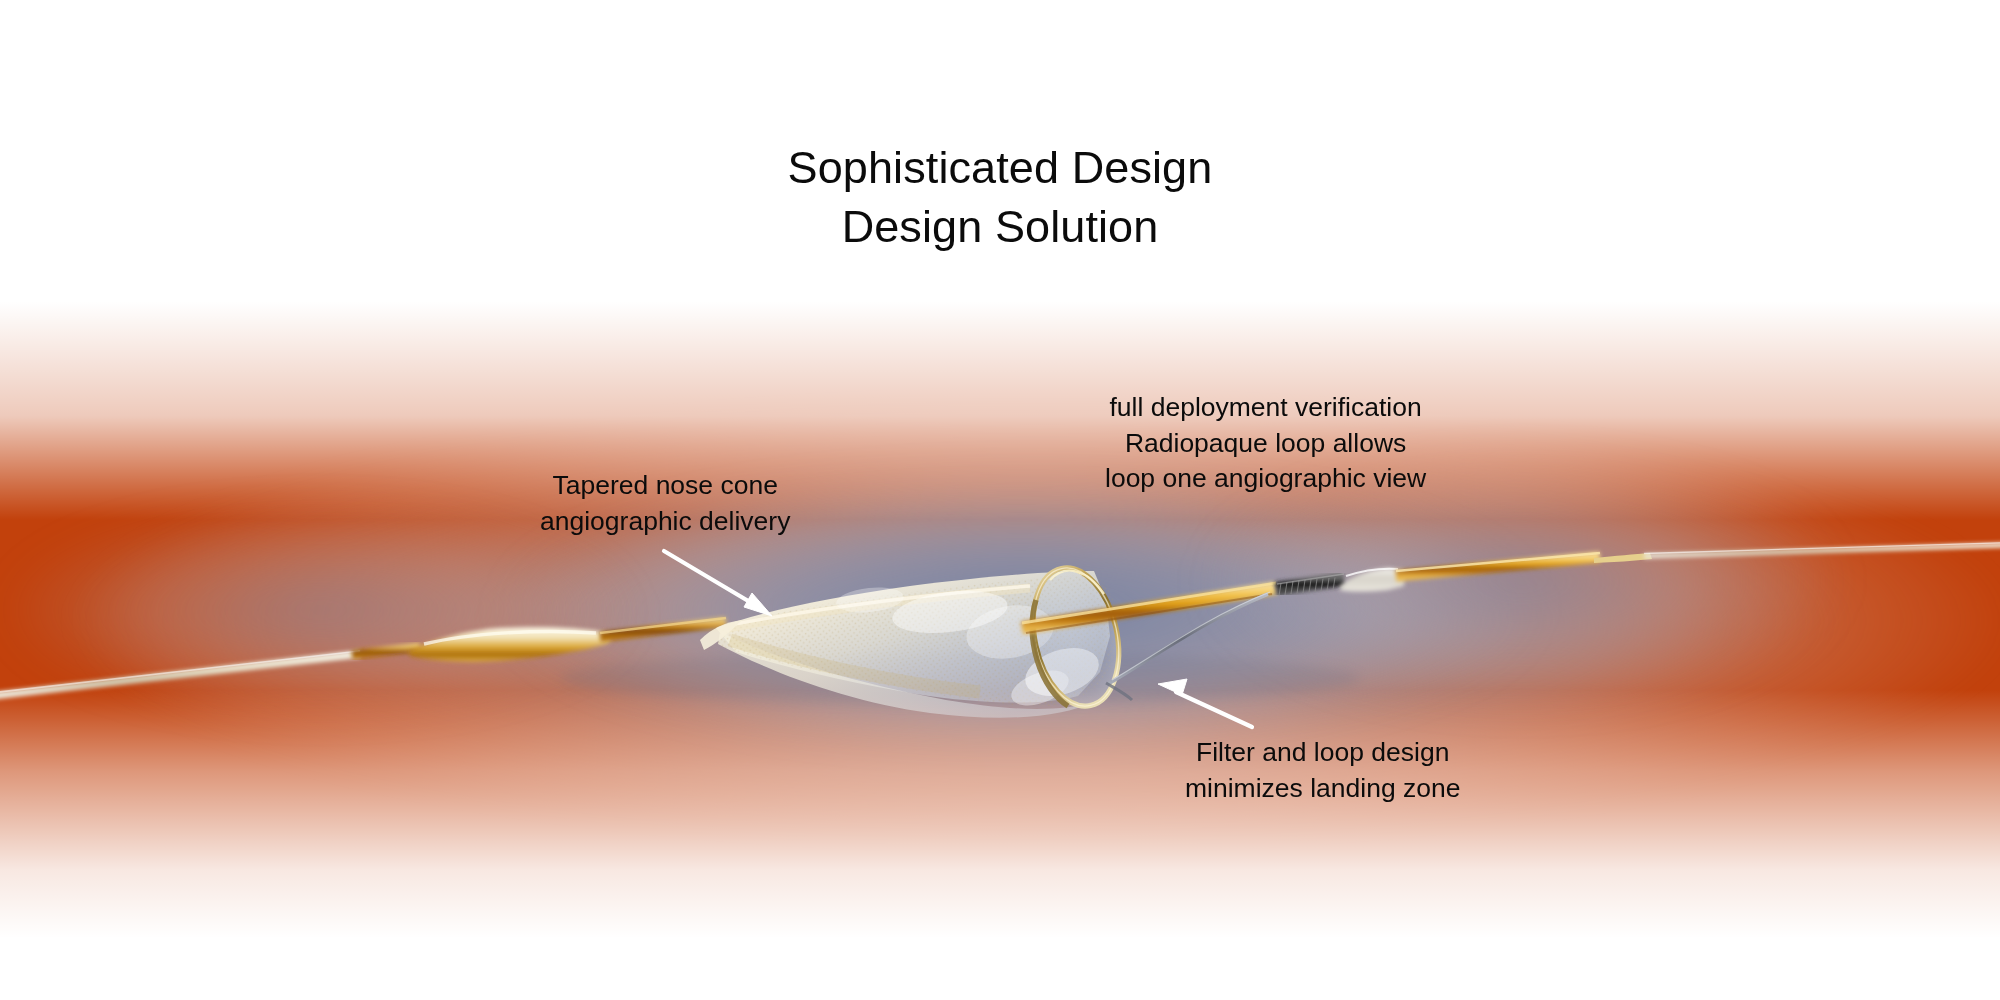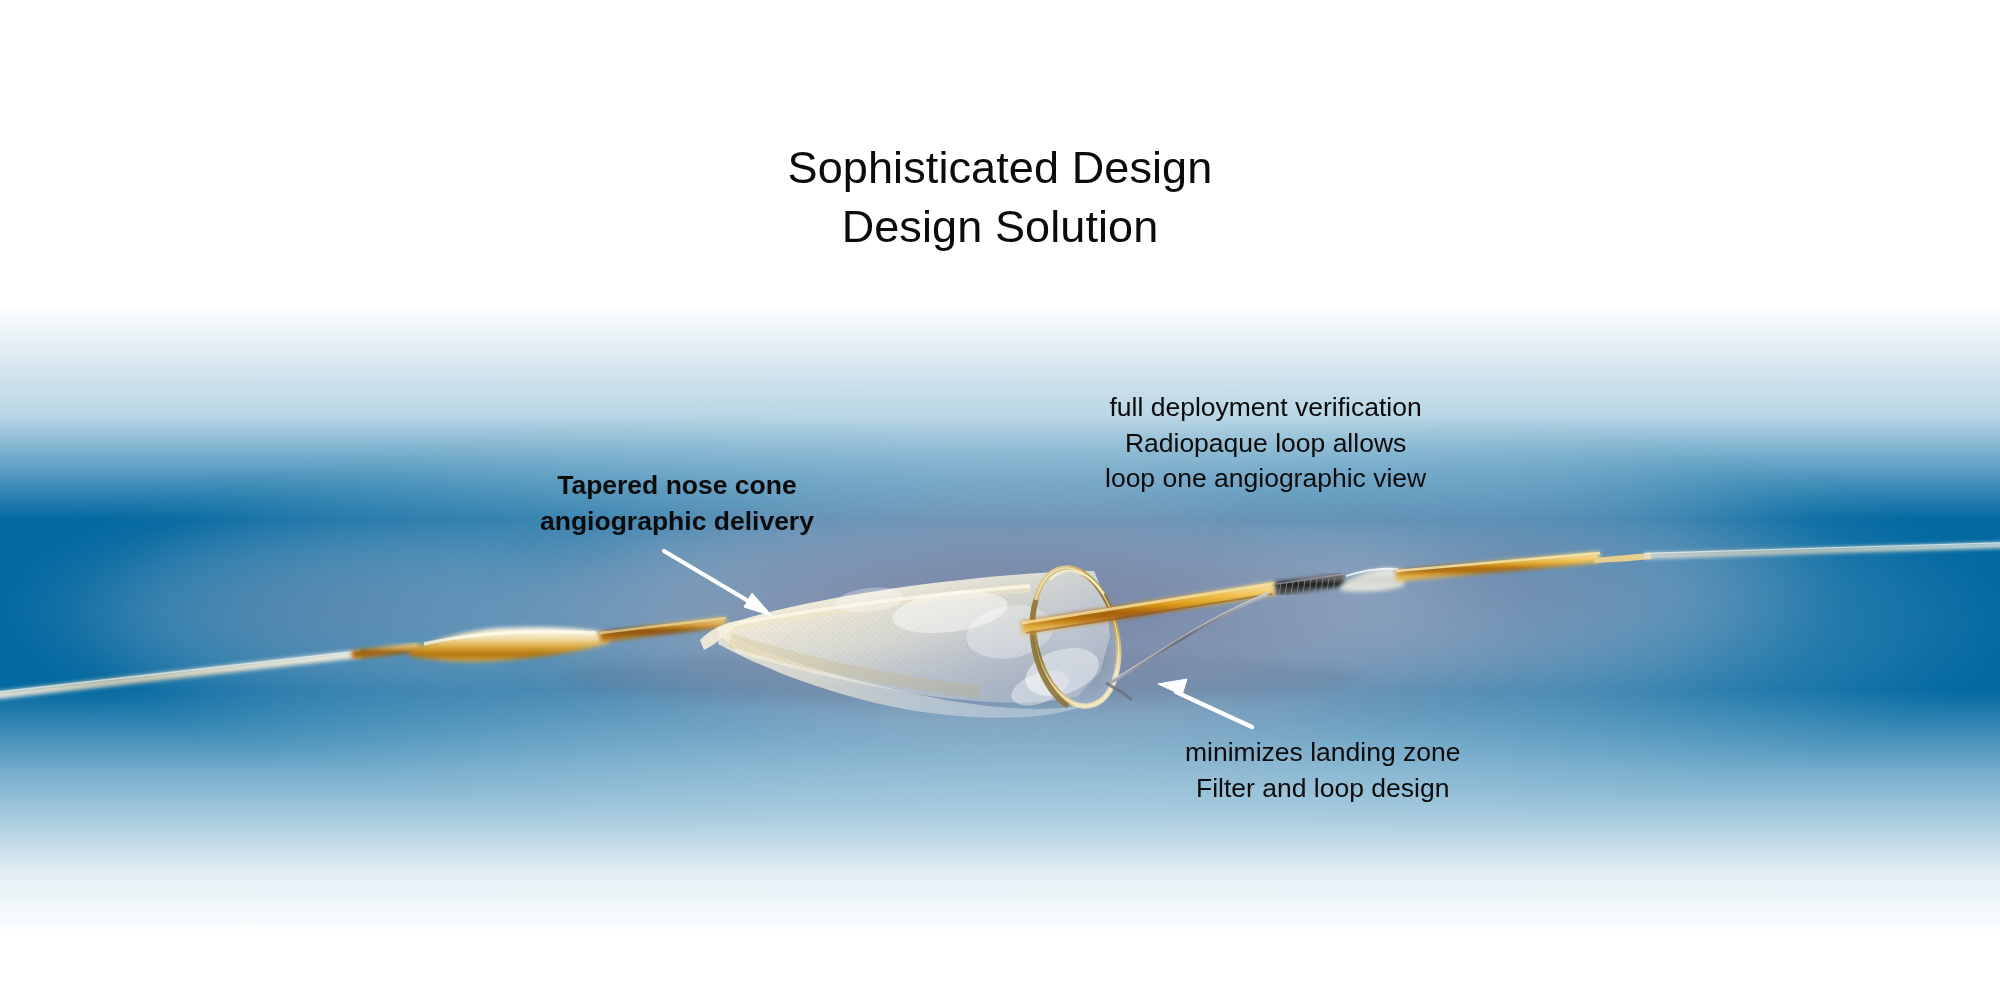--- a/index.html
+++ b/index.html
@@ -9,21 +9,21 @@
     background: #ffffff;
   }
   body {
     font-family: "Liberation Sans", sans-serif;
   }
   #stage {
     position: relative;
     width: 2000px;
     height: 1000px;
     overflow: hidden;
-    background: #0369a1;
+    background: #c2410c;
   }
 
   
   .halo-wrap {
     position: absolute;
     inset: 0;
     pointer-events: none;
   }
   .halo {
     position: absolute;
@@ -117,21 +117,21 @@
 
   
   .annot {
     position: absolute;
     color: #0b0b0b;
     font-size: 26.5px;
     line-height: 1.34;
     white-space: nowrap;
   }
   .annot span { display: block; }
-  .annot-left      { left: 540px;  top: 468px; text-align: center; font-weight: bold; }
+  .annot-left      { left: 540px;  top: 468px; text-align: center; }
   .annot-topright  { left: 1105px; top: 390px; text-align: center; }
   .annot-bottom    { left: 1185px; top: 735px; text-align: center; }
 
   
   .art {
     position: absolute;
     left: 0; top: 0;
     width: 2000px; height: 1000px;
   }
 </style>
@@ -382,17 +382,17 @@
     <span>angiographic delivery</span>
   </div>
 
   <div class="annot annot-topright">
     <span>full deployment verification</span>
     <span>Radiopaque loop allows</span>
     <span>loop one angiographic view</span>
   </div>
 
   <div class="annot annot-bottom">
+    <span>Filter and loop design</span>
     <span>minimizes landing zone</span>
-    <span>Filter and loop design</span>
   </div>
 
 </div>
 
 </body></html>

